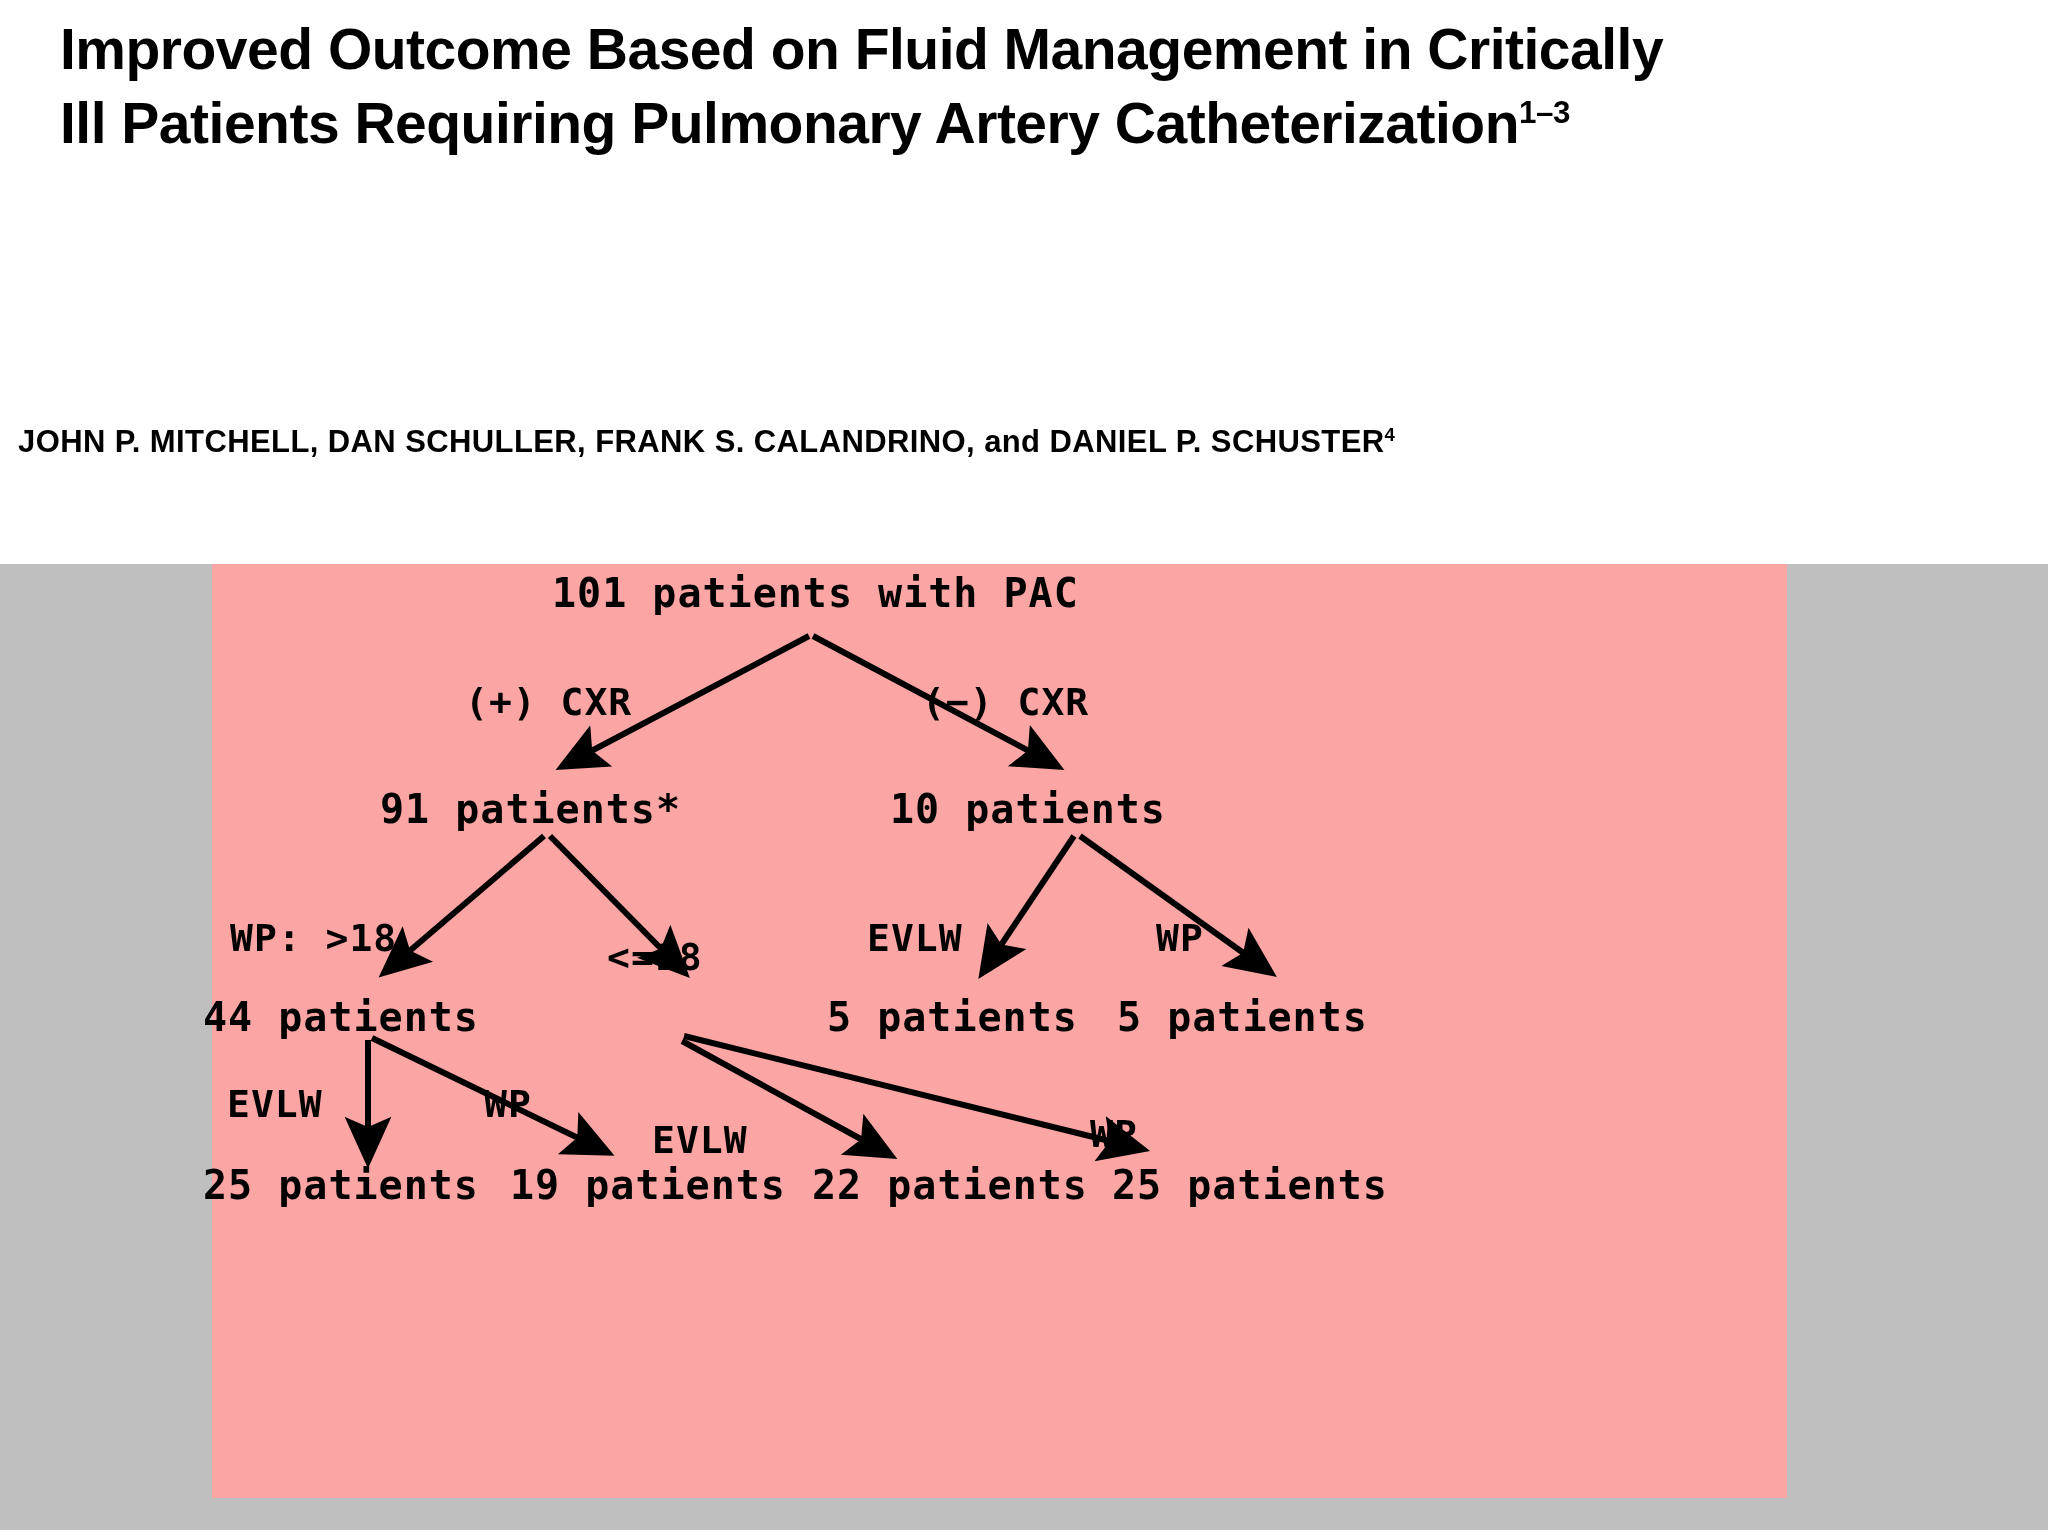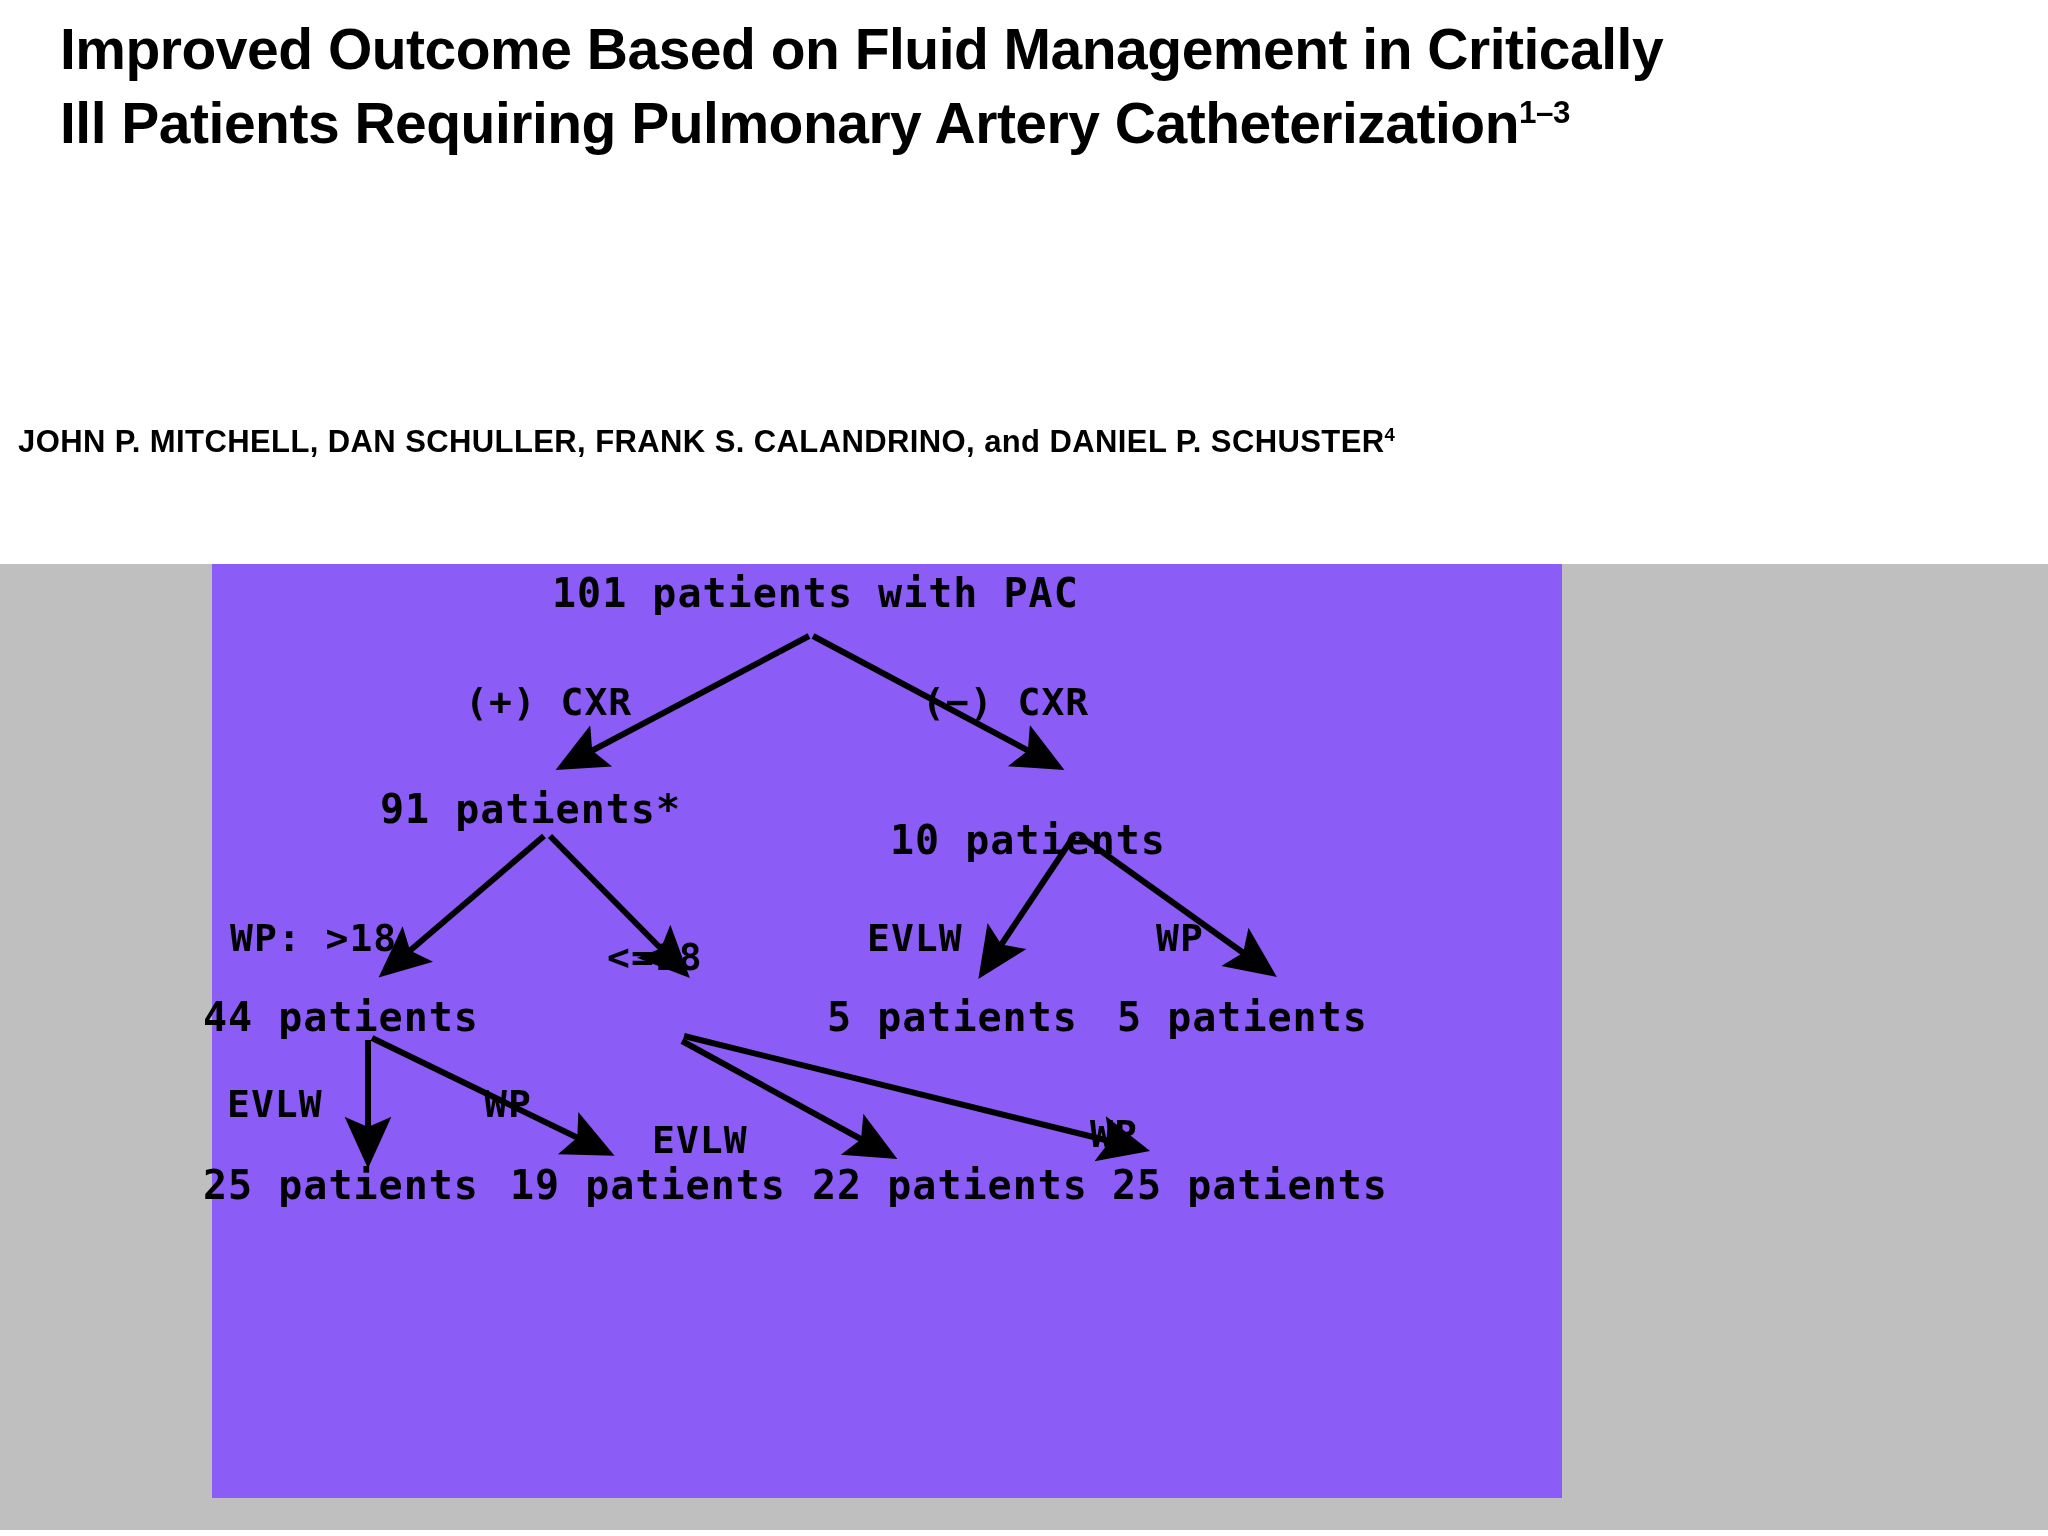--- a/index.html
+++ b/index.html
@@ -62,23 +62,23 @@
     left: 0;
     top: 564px;
     width: 2048px;
     height: 966px;
     background: #bfbfbf;
   }
   .figure-inner {
     position: absolute;
     left: 212px;
     top: 0px;
-    width: 1350px;
+    width: 1575px;
     height: 934px;
-    background: #8b5cf6;
+    background: #fca5a5;
   }
 
   
   .diagram {
     position: absolute;
     left: 0;
     top: 0;
     width: 1575px;
     height: 934px;
   }
@@ -149,21 +149,21 @@
           <path d="M472,472 L930,585"></path>
         </g>
       </svg>
 
       <div class="node" style="left:340px; top:6px;">101 patients with PAC</div>
 
       <div class="edge-label" style="left:253px; top:116px;">(+) CXR</div>
       <div class="edge-label" style="left:710px; top:116px;">(−) CXR</div>
 
       <div class="node" style="left:168px; top:222px;">91 patients*</div>
-      <div class="node" style="left:678px; top:222px;margin-top:31px;">10 patients</div>
+      <div class="node" style="left:678px; top:222px;">10 patients</div>
 
       <div class="edge-label" style="left:18px; top:352px;">WP: &gt;18</div>
       <div class="edge-label" style="left:395px; top:352px;margin-top:19px;">&lt;=18</div>
       <div class="edge-label" style="left:655px; top:352px;">EVLW</div>
       <div class="edge-label" style="left:944px; top:352px;">WP</div>
 
       <div class="node" style="left:-9px; top:430px;text-align:center;">44 patients</div>
       <div class="node" style="left:615px; top:430px;">5 patients</div>
       <div class="node" style="left:905px; top:430px;">5 patients</div>
 

